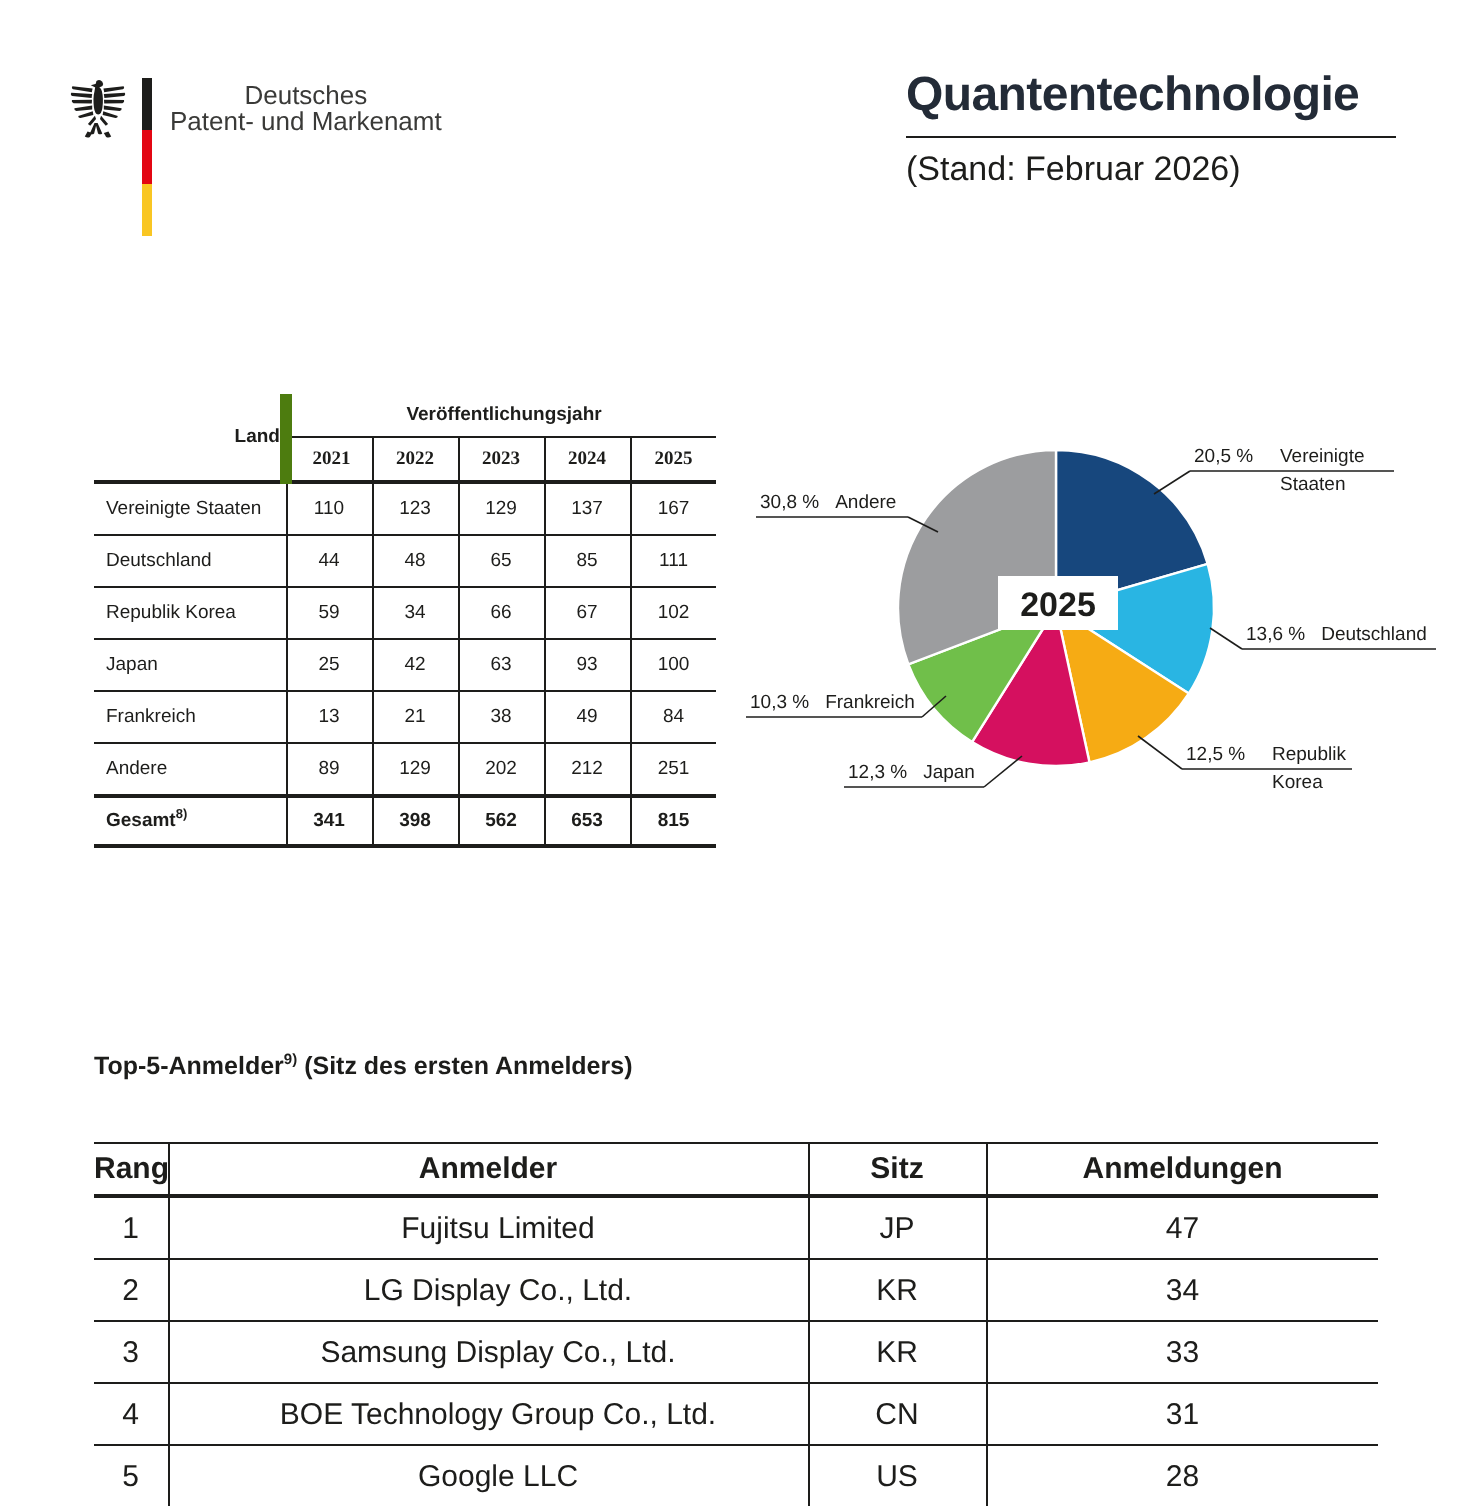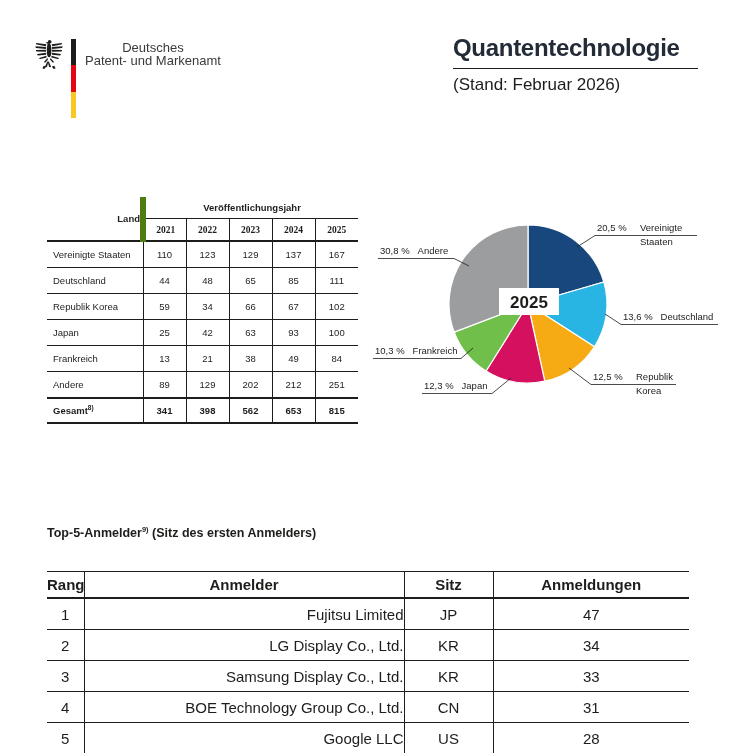--- a/index.html
+++ b/index.html
@@ -55,21 +55,21 @@
   .app-table col.c-anm { width:320px; }
   .app-table col.c-sitz { width:89px; }
   .app-table col.c-anz { width:196px; }
   .app-table thead th {
     font-weight:bold; text-align:center; height:25px;
     border-top:1px solid #1d1d1b; border-bottom:2px solid #1d1d1b; padding:0;
   }
   .app-table thead th:not(:last-child) { border-right:1px solid #1d1d1b; }
   .app-table tbody td { height:30px; border-bottom:1px solid #1d1d1b; text-align:center; padding:0; }
   .app-table tbody td:not(:last-child) { border-right:1px solid #1d1d1b; }
-  .app-table tbody td.anmelder { text-align:right; padding-left:10px;margin-top:28px; }
+  .app-table tbody td.anmelder { text-align:center; padding-left:10px;margin-top:28px; }
   .app-table tbody tr:last-child td { border-bottom:2px solid #1d1d1b; }
 </style>
 </head>
 <body>
 
 <div class="page">
 
   <div class="logo">
     <svg class="logo-eagle" viewBox="0 0 30 32" aria-hidden="true">
       <g fill="#1d1d1b">

